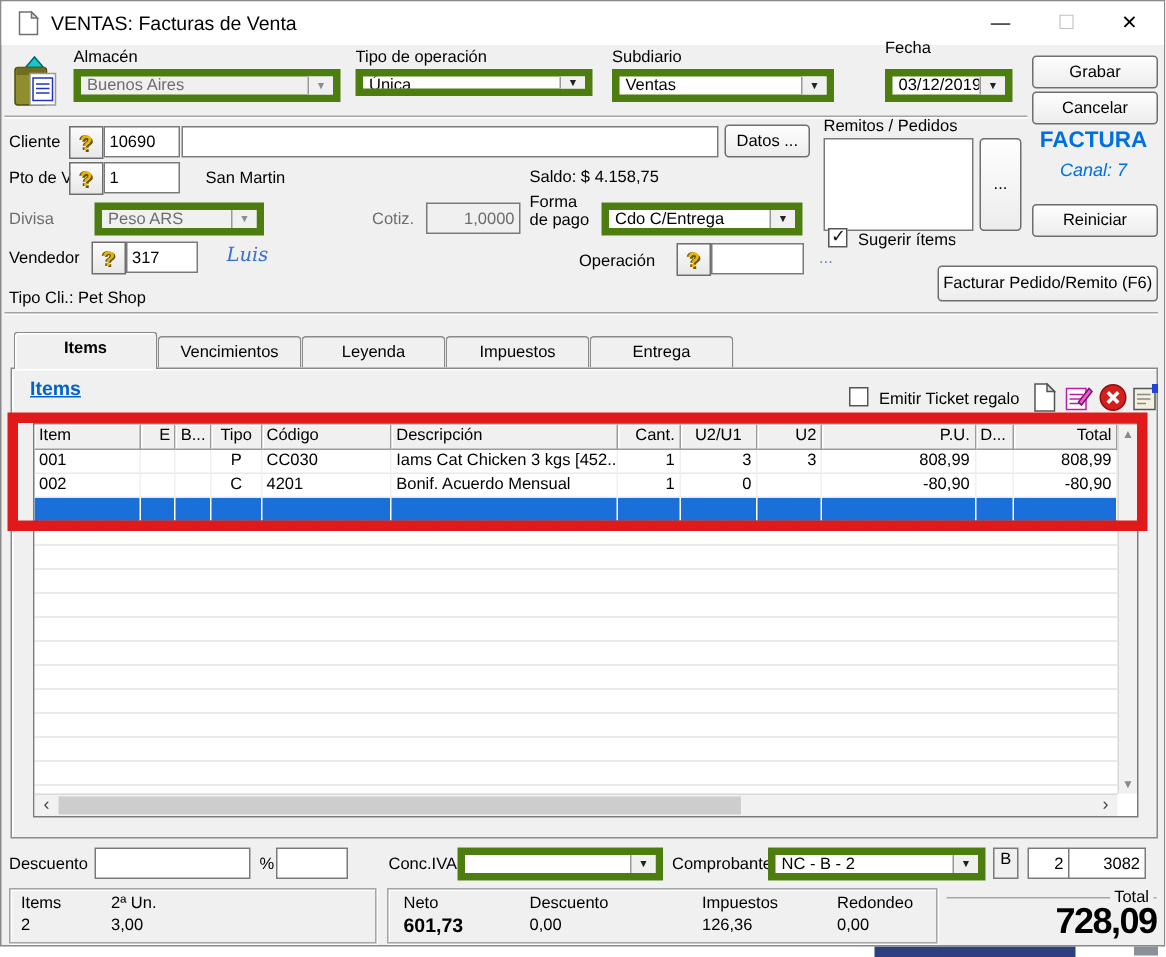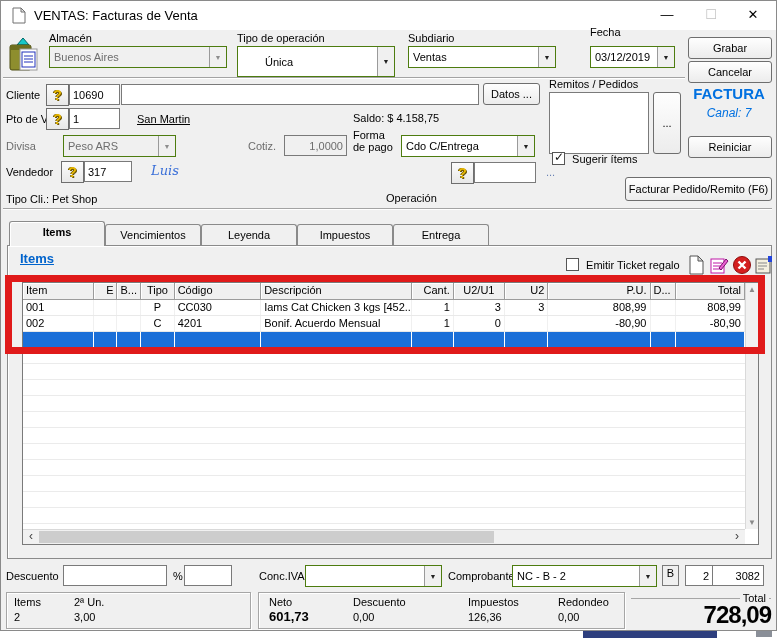--- a/index.html
+++ b/index.html
@@ -13,21 +13,21 @@
   .caption-btn { position:absolute; top:0; width:34px; height:28px; text-align:center; line-height:28px; font-size:13px; color:#000; }
   .caption-btn.dis { color:#c3c3c3; }
 
   .lbl { position:absolute; font-size:11px; color:#000; white-space:nowrap; overflow:hidden; }
   .lbl.gray { color:#6d6d6d; }
 
   
   .field { position:absolute; background:#fff; border:1px solid #7a7a7a; font-size:11px; padding:1px 3px; color:#000; outline:none; }
   .field.r { text-align:right; }
   .field.dis { background:#f0f0f0; color:#6d6d6d; }
-  .combo { position:absolute; background:#fff; border:1px solid #4d7c0f; display:flex; align-items:center; }
+  .combo { position:absolute; background:#fff; border:5px solid #4d7c0f; display:flex; }
   .combo .ct { flex:1; font-size:11px; padding:0 4px; white-space:nowrap; overflow:hidden; }
   .combo .ca { width:17px; align-self:stretch; background:#f0f0f0; border-left:1px solid #9a9a9a; font-size:7px; color:#222; display:flex; align-items:center; justify-content:center; }
   .combo.dis { background:#f0f0f0; }
   .combo.dis .ct { color:#6d6d6d; }
   .combo.dis .ca { color:#8d8d8d; }
   .btn { position:absolute; background:linear-gradient(#fefefe,#ececec); border:1px solid #6e6e6e; border-radius:3px; font-size:11px; color:#000; text-align:center; display:flex; align-items:center; justify-content:center; white-space:nowrap; }
   .qbtn { position:absolute; width:23px; height:22px; background:linear-gradient(#fbfbfb,#e8e8e8); border:1px solid #6e6e6e; display:flex; align-items:center; justify-content:center; }
   .qbtn .q { font-size:14px; font-weight:bold; color:#e8b800; text-shadow:1px 1px 0 #6b5400, -1px 0 0 #6b5400; }
   .groove { position:absolute; height:1px; background:#a3a3a3; box-shadow:0 1px 0 #ffffff; }
   .cbx { display:inline-block; width:13px; height:13px; background:#fff; border:1px solid #555; position:relative; vertical-align:-2px; }
@@ -110,21 +110,21 @@
       <line x1="16" y1="26" x2="25" y2="26" stroke="#2233bb"></line>
     </svg>
 
     <span class="lbl" style="left:48px;top:31px;">Almacén</span>
     <div class="combo dis" style="left:48px;top:45px;width:178px;height:22px;">
       <span class="ct">Buenos Aires</span>
       <span class="ca">▼</span>
     </div>
 
     <span class="lbl" style="left:236px;top:31px;">Tipo de operación</span>
-    <div class="combo" style="left:236px;top:45px;width:158px;height:31px;padding-left:23px;">
+    <div class="combo" style="left:236px;top:45px;width:158px;height:18px;">
       <span class="ct">Única</span>
       <span class="ca">▼</span>
     </div>
 
     <span class="lbl" style="left:407px;top:31px;">Subdiario</span>
     <div class="combo" style="left:407px;top:45px;width:148px;height:22px;">
       <span class="ct">Ventas</span>
       <span class="ca">▼</span>
     </div>
 
@@ -152,21 +152,21 @@
     <div class="btn" style="left:652px;top:91px;width:28px;height:62px;">...</div>
 
     <span class="lbl blue" style="left:685px;top:84px;width:86px;text-align:center;font-size:15px;font-weight:bold;">FACTURA</span>
     <span class="lbl blue" style="left:685px;top:105px;width:86px;text-align:center;font-size:12px;font-style:italic;">Canal: 7</span>
 
     <span class="lbl" style="left:5px;top:112px;width:41px;">Pto de V</span>
     <div class="qbtn" style="left:45px;top:107px;">
         <span class="q">?</span>
       </div>
     <input class="field" style="left: 68px; top: 107px; width: 51px; height: 21px;" value="1">
-    <span class="lbl" style="left:136px;top:112px;text-decoration:underline;">San Martin</span>
+    <span class="lbl" style="left:136px;top:112px;">San Martin</span>
     <span class="lbl" style="left:352px;top:111px;">Saldo: $ 4.158,75</span>
 
     <span class="lbl gray" style="left:5px;top:139px;">Divisa</span>
     <div class="combo dis" style="left:62px;top:134px;width:113px;height:22px;">
       <span class="ct">Peso ARS</span>
       <span class="ca">▼</span>
     </div>
     <span class="lbl gray" style="left:247px;top:139px;">Cotiz.</span>
     <input class="field r dis" style="left: 283px; top: 134px; width: 63px; height: 21px;" value="1,0000">
     <span class="lbl" style="left:352px;top:128px;">Forma</span>
@@ -182,21 +182,21 @@
     </span>
     <div class="btn" style="left:687px;top:135px;width:84px;height:22px;">Reiniciar</div>
 
     <span class="lbl" style="left:5px;top:165px;">Vendedor</span>
     <div class="qbtn" style="left:60px;top:160px;">
         <span class="q">?</span>
       </div>
     <input class="field" style="left: 83px; top: 160px; width: 48px; height: 21px;" value="317">
     <span class="lbl" style="left:150px;top:162px;font-family:'DejaVu Serif',serif;font-style:italic;font-size:13px;color:#3a6fd8;">Luis</span>
 
-    <span class="lbl" style="left:385px;top:167px;margin-top:24px;">Operación</span>
+    <span class="lbl" style="left:385px;top:167px;">Operación</span>
     <div class="qbtn" style="left:450px;top:161px;">
         <span class="q">?</span>
       </div>
     <input class="field" style="left: 473px; top: 161px; width: 62px; height: 21px;" value="">
     <span class="dots" style="left:545px;top:165px;">...</span>
 
     <div class="btn" style="left:624px;top:176px;width:147px;height:24px;">Facturar Pedido/Remito (F6)</div>
 
     <span class="lbl" style="left:5px;top:192px;">Tipo Cli.: Pet Shop</span>
     <div class="groove" style="left:2px;top:207px;width:769px;"></div>

